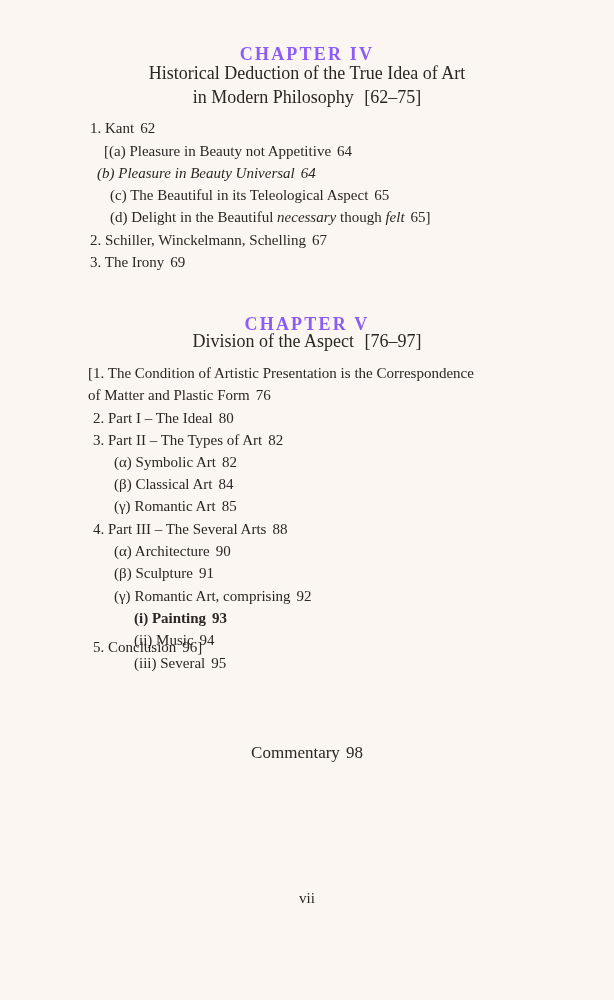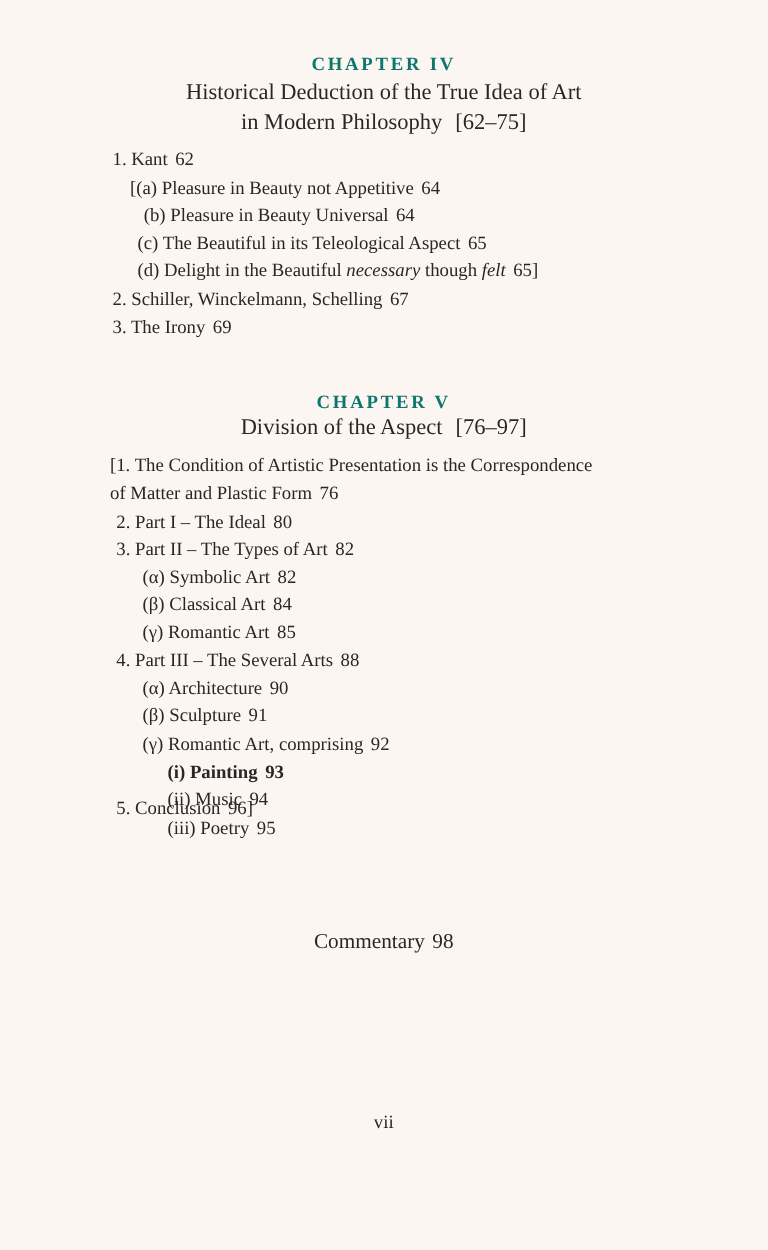--- a/index.html
+++ b/index.html
@@ -6,21 +6,21 @@
   body {
     width: 614px; height: 1000px;
     background: #fbf6f2;
     color: #2b2626;
     font-family: "Liberation Serif", "DejaVu Serif", serif;
     position: relative;
     overflow: hidden;
   }
   .abs { position: absolute; white-space: nowrap; }
   .center { left: 0; width: 614px; text-align: center; }
-  .chap-label { font-size: 15px; letter-spacing: 2.2px; font-weight: bold; color: #0f766e; }
+  .chap-label { font-size: 18px; letter-spacing: 2.2px; font-weight: bold; color: #8b5cf6; }
   .chap-title { font-size: 18px; }
   .line { font-size: 15px; }
   .num { display: inline-block; }
   .page { margin-left: 6px; }
   i { font-style: italic; }
 </style>
 </head>
 <body>
 
 <div class="abs center chap-label" style="top:44px;">CHAPTER IV</div>
@@ -31,21 +31,21 @@
 </div>
 
 <div class="abs line" style="left:90px; top:120px;">
   <span class="num">1.</span>
   <span>Kant</span><span class="page">62</span>
 </div>
 <div class="abs line" style="left:104px; top:143px;">
   <span class="num">[(a)</span>
   <span>Pleasure in Beauty not Appetitive</span><span class="page">64</span>
 </div>
-<div class="abs line" style="left:115px; top:165px;">
+<div class="abs line" style="left:97px; top:165px;font-style:italic;">
   <span class="num">(b)</span>
   <span>Pleasure in Beauty Universal</span><span class="page">64</span>
 </div>
 <div class="abs line" style="left:110px; top:187px;">
   <span class="num">(c)</span>
   <span>The Beautiful in its Teleological Aspect</span><span class="page">65</span>
 </div>
 <div class="abs line" style="left:110px; top:209px;">
   <span class="num">(d)</span>
   <span>Delight in the Beautiful</span>
@@ -114,21 +114,21 @@
 <div class="abs line" style="left:134px; top:610px;font-weight:bold;">
   <span class="num">(i)</span>
   <span>Painting</span><span class="page">93</span>
 </div>
 <div class="abs line" style="left:134px; top:632px;">
   <span class="num">(ii)</span>
   <span>Music</span><span class="page">94</span>
 </div>
 <div class="abs line" style="left:134px; top:655px;">
   <span class="num">(iii)</span>
-  <span>Poetry</span><span class="page">95</span>
+  <span>Several</span><span class="page">95</span>
 </div>
 <div class="abs line" style="left:93px; top:639px;">
   <span class="num">5.</span>
   <span>Conclusion</span><span class="page">96]</span>
 </div>
 
 <div class="abs center chap-title" style="top:743px; font-size:17px;">
   <span>Commentary</span><span class="page">98</span>
 </div>
 

